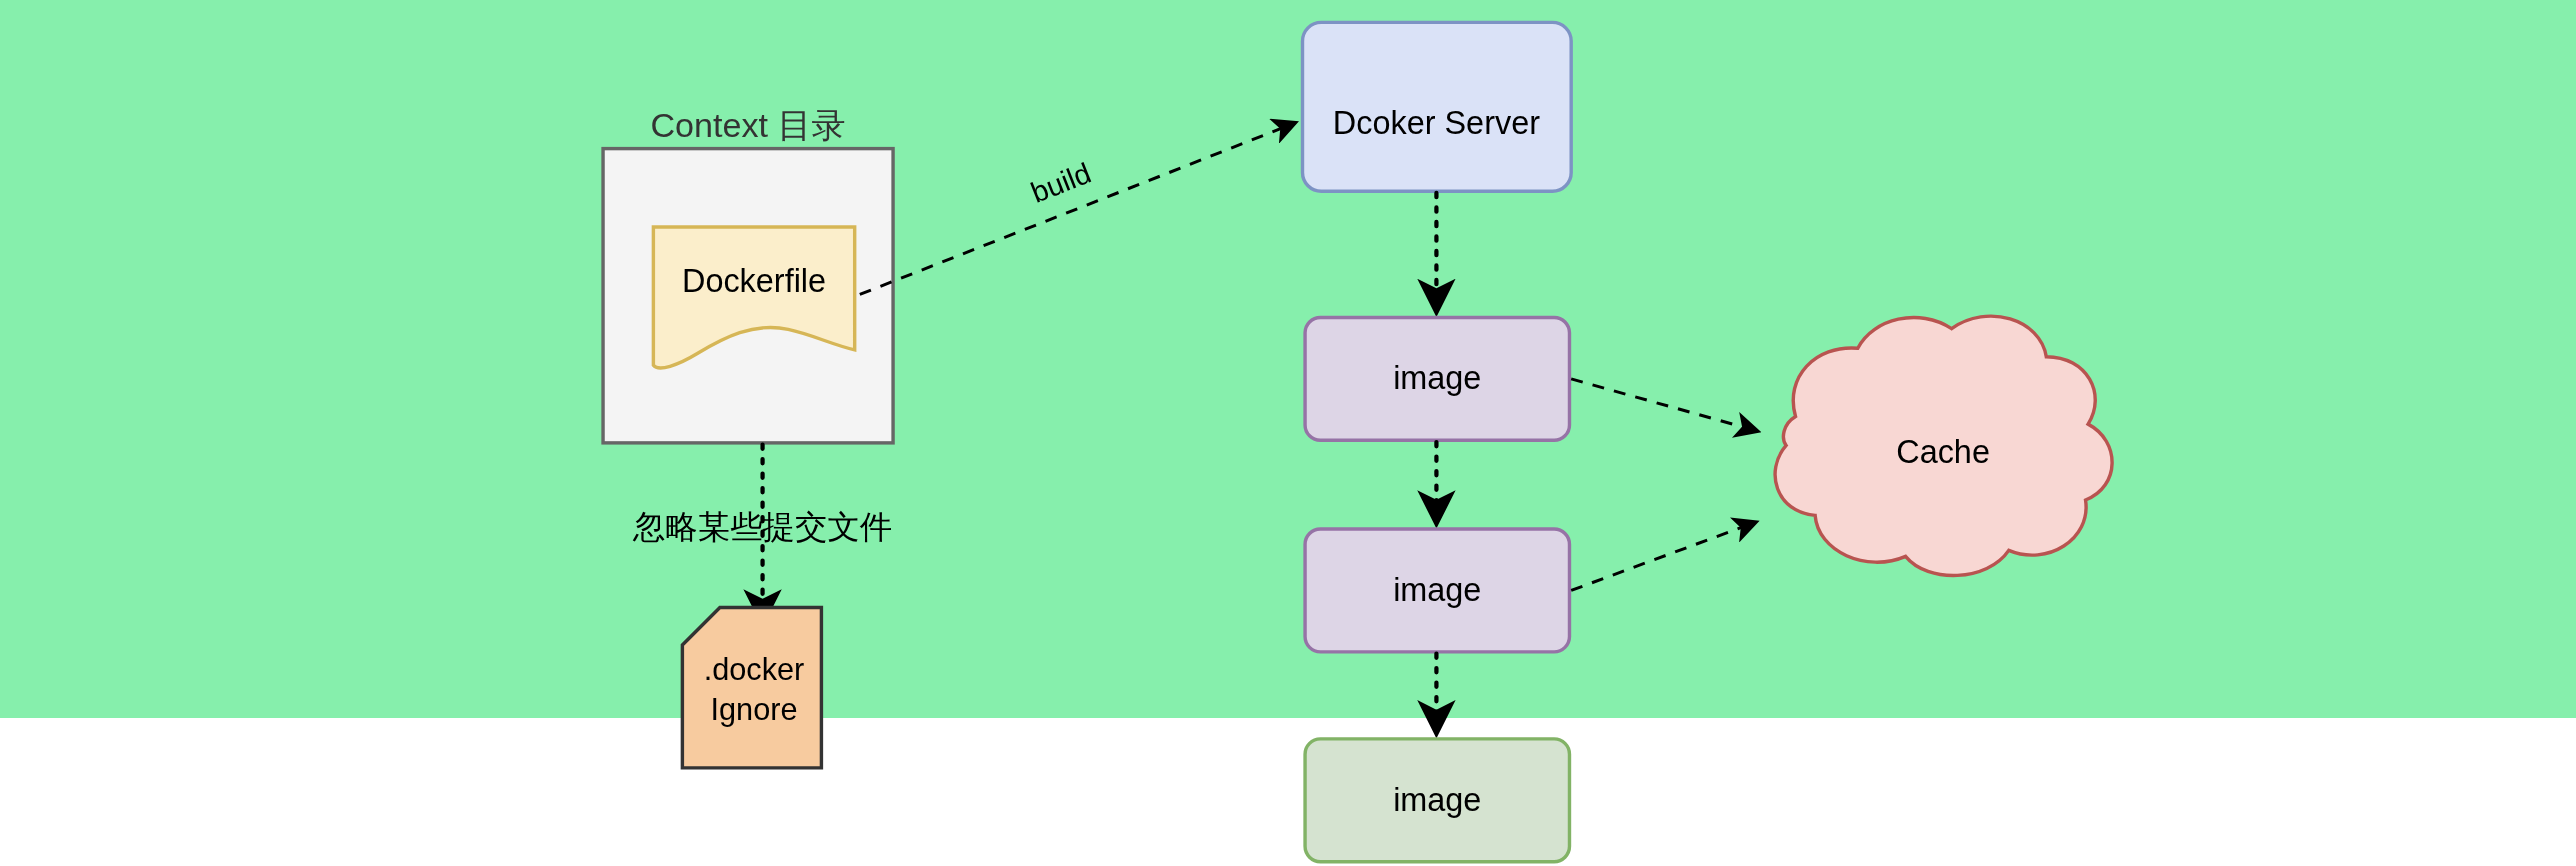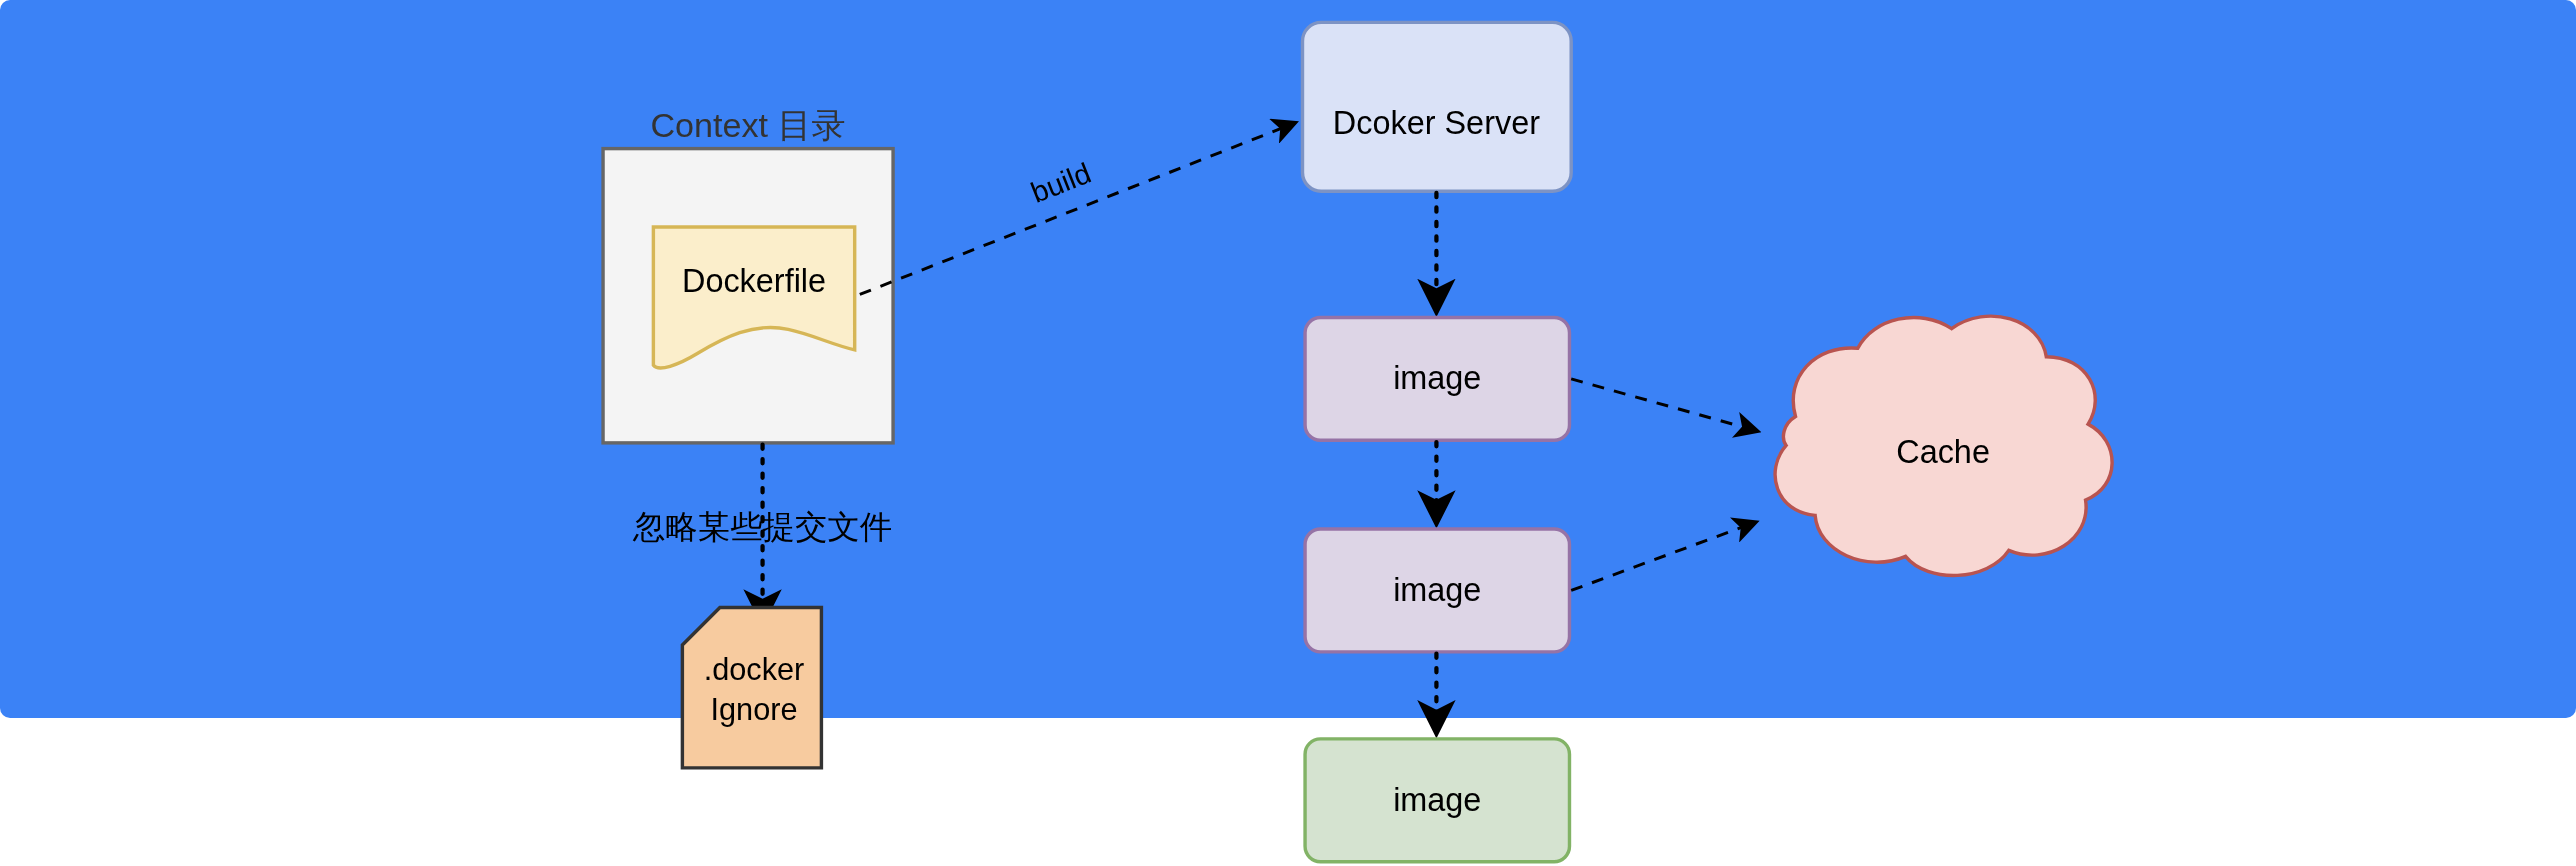--- a/index.html
+++ b/index.html
@@ -10,22 +10,21 @@
   body {
     width: 2576px;
     height: 867px;
     font-family: "Liberation Sans", "DejaVu Sans", sans-serif;
     overflow: hidden;
   }
   #diagram-root {
     position: relative;
     width: 2576px;
     height: 718px;
-    background: #3b82f6;
-    border-radius: 10px;
+    background: #86efac;
   }
   svg.diagram-canvas {
     display: block;
     width: 2576px;
     height: 867px;
   }
   .node-label {
     font-family: "Liberation Sans", "DejaVu Sans", sans-serif;
     fill: #000000;
     text-anchor: middle;

